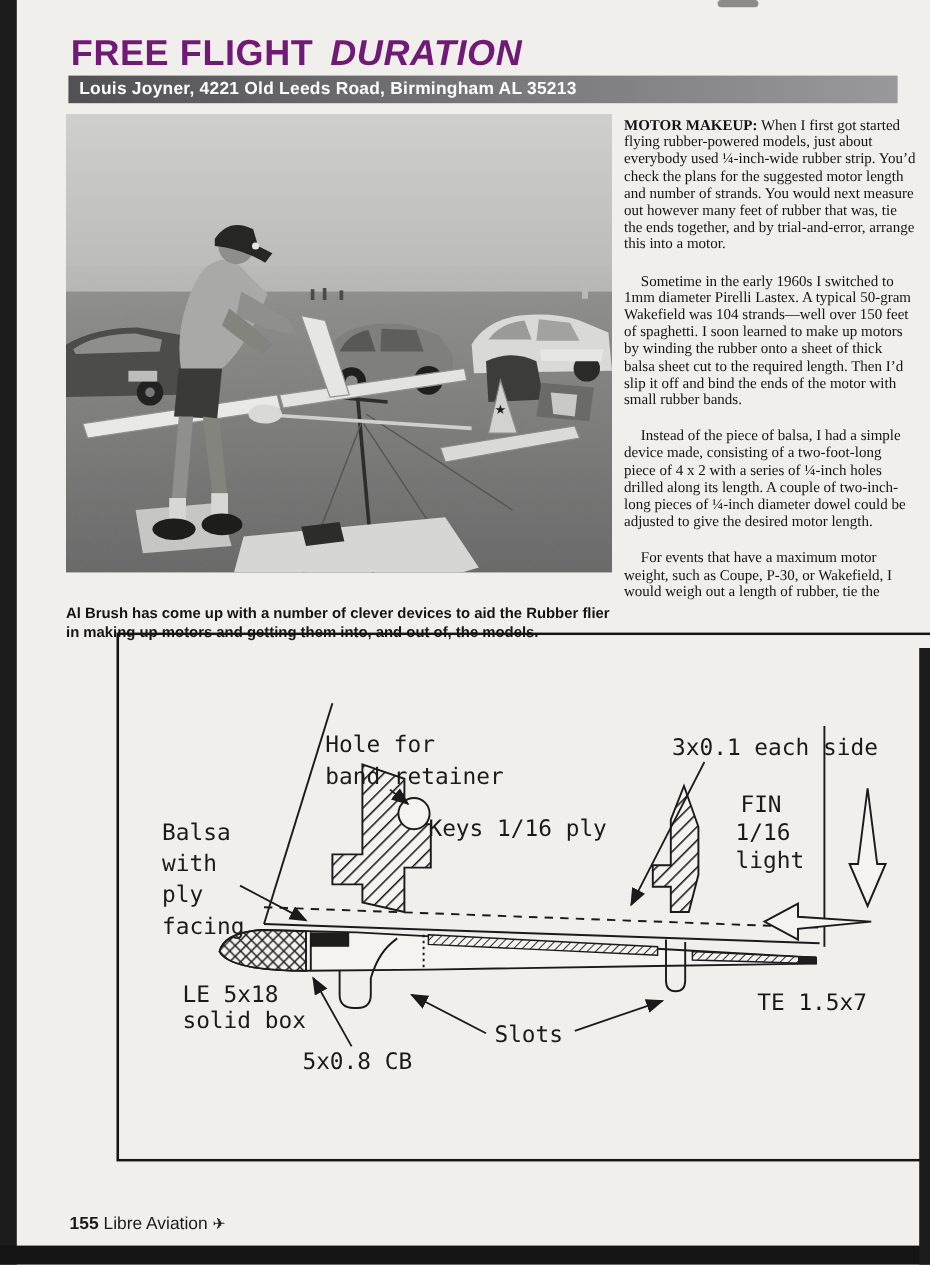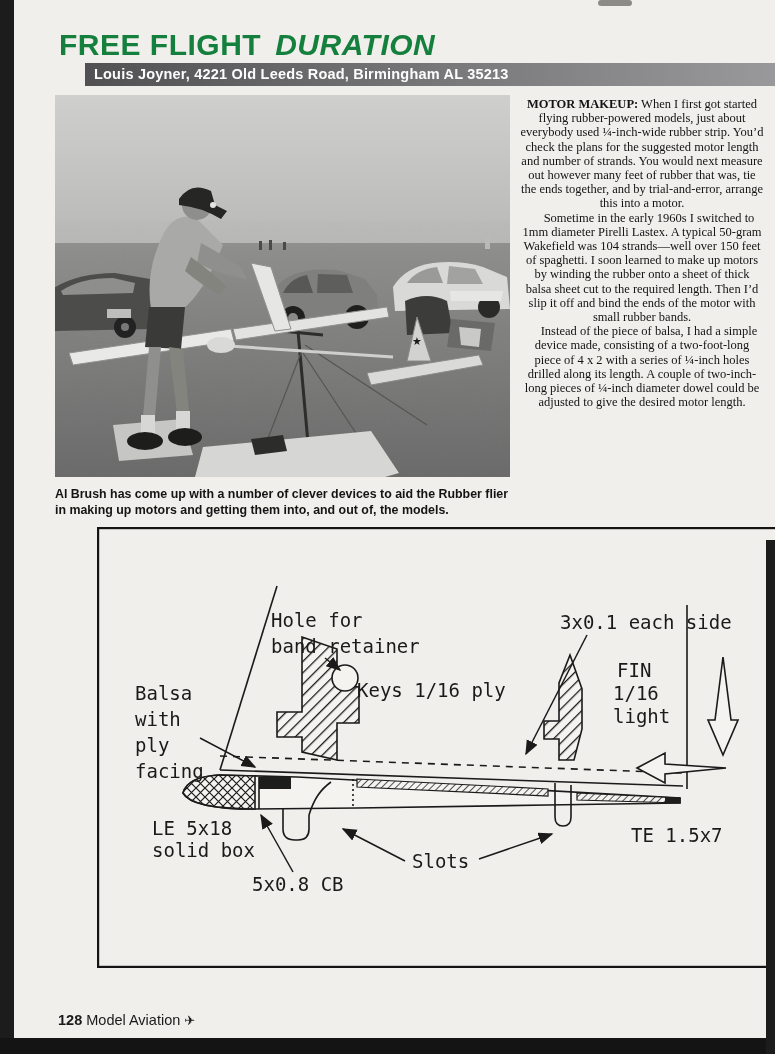--- a/index.html
+++ b/index.html
@@ -6,41 +6,41 @@
   body{width:775px;height:1054px;position:relative;background:#e9e7e4;overflow:hidden;
        font-family:"Liberation Sans",sans-serif;}
   .page{position:absolute;left:0;top:0;width:775px;height:1054px;background:#f1efec;}
   
   .edge-left{position:absolute;left:0;top:0;width:14px;height:1054px;background:#1c1c1c;}
   .edge-bottom{position:absolute;left:0;top:1038px;width:775px;height:16px;background:#141414;}
   .edge-right{position:absolute;left:766px;top:540px;width:9px;height:514px;background:#1c1c1c;}
   .edge-smudge{position:absolute;left:598px;top:0;width:34px;height:6px;background:#8d8b88;border-radius:3px;}
 
   
-  .title{position:absolute;left:59px;top:28px;font-weight:bold;font-size:30px;color:#15803d;
+  .title{position:absolute;left:59px;top:28px;font-weight:bold;font-size:30px;color:#701a75;
          letter-spacing:.5px;white-space:nowrap;}
   .title .roman{font-style:normal;}
   .title .ital{font-style:italic;margin-left:14px;}
   .byline-bar{position:absolute;left:57px;top:63px;width:691px;height:23px;
         background:linear-gradient(90deg,#515153,#7a7a7c 55%,#99999b);
         color:#fdfdfd;font-weight:bold;font-size:14.5px;line-height:23px;padding-left:9px;
-        box-sizing:border-box;letter-spacing:.2px;white-space:nowrap;margin-left:28px;}
+        box-sizing:border-box;letter-spacing:.2px;white-space:nowrap;}
 
   
   .photo{position:absolute;left:55px;top:95px;width:455px;height:382px;background:#a9a9a7;}
   .photo svg{display:block;}
-  .photo-caption{position:absolute;left:55px;top:487px;width:458px;
+  .photo-caption{position:absolute;left:55px;top:504px;width:458px;
         font-weight:bold;font-size:12.4px;line-height:15.5px;color:#141414;}
 
   
   .article{position:absolute;left:520px;top:97px;width:244px;color:#131313;
         font-family:"Liberation Serif",serif;font-size:12.5px;line-height:14.2px;
-        text-align:center;}
+        text-align:left;}
   .article p{margin:0;}
-  .article p.ind{text-indent:14px;}
+  .article p.ind{text-indent:14px;margin-top:16px;}
   .article .lead{font-weight:bold;}
 
   
   .diagram-box{position:absolute;left:57px;top:527px;width:743px;height:441px;margin-left:40px;}
   .diagram-caption{position:absolute;left:58px;top:984px;width:690px;
         font-weight:bold;font-size:12.4px;color:#141414;}
   .footer{position:absolute;left:58px;top:1012px;font-size:14.5px;color:#1a1a1a;}
   .footer .pg{font-weight:bold;}
   .footer .plane{font-size:13px;}
 </style>
@@ -160,20 +160,21 @@
         <ellipse cx="130" cy="342" rx="17" ry="9" fill="#1d1d1b"></ellipse>
       </g>
     </svg>
   </div>
   <div class="photo-caption">Al Brush has come up with a number of clever devices to aid the Rubber flier in making up motors and getting them into, and out of, the models.</div>
 
   <div class="article">
     <p><span class="lead">MOTOR MAKEUP:</span><span> When I first got started flying rubber-powered models, just about everybody used ¼-inch-wide rubber strip. You’d check the plans for the suggested motor length and number of strands. You would next measure out however many feet of rubber that was, tie the ends together, and by trial-and-error, arrange this into a motor.</span></p>
     <p class="ind">Sometime in the early 1960s I switched to 1mm diameter Pirelli Lastex. A typical 50-gram Wakefield was 104 strands—well over 150 feet of spaghetti. I soon learned to make up motors by winding the rubber onto a sheet of thick balsa sheet cut to the required length. Then I’d slip it off and bind the ends of the motor with small rubber bands.</p>
     <p class="ind">Instead of the piece of balsa, I had a simple device made, consisting of a two-foot-long piece of 4 x 2 with a series of ¼-inch holes drilled along its length. A couple of two-inch-long pieces of ¼-inch diameter dowel could be adjusted to give the desired motor length.</p>
+    <p class="ind">For events that have a maximum motor weight, such as Coupe, P-30, or Wakefield, I would weigh out a length of rubber, tie the</p>
   </div>
 
   <div class="diagram-box">
     <svg width="684" height="441" viewBox="0 0 684 441" font-family="'DejaVu Sans Mono',monospace" font-size="19" fill="#1a1a1a">
       <defs>
         <pattern id="hatch" width="8" height="8" patternUnits="userSpaceOnUse" patternTransform="rotate(45)">
           <rect width="8" height="8" fill="#f5f3f0"></rect>
             <line x1="0" y1="0" x2="0" y2="8" stroke="#1a1a1a" stroke-width="2.6"></line>
         </pattern>
         <pattern id="xhatch" width="9" height="9" patternUnits="userSpaceOnUse">
@@ -244,22 +245,22 @@
       <text x="55" y="308">LE 5x18</text>
       <text x="55" y="330">solid box</text>
       <text x="155" y="364">5x0.8 CB</text>
       <text x="315" y="341">Slots</text>
       <text x="534" y="315">TE 1.5x7</text>
     </svg>
   </div>
 
 
   <div class="footer">
-    <span class="pg">128</span>
-    <span>Model Aviation</span>
+    <span class="pg">155</span>
+    <span>Libre Aviation</span>
     <span class="plane">✈</span>
   </div>
 
   <div class="edge-left"></div>
   <div class="edge-bottom"></div>
   <div class="edge-right"></div>
   <div class="edge-smudge"></div>
 </div>
 
 </body></html>

